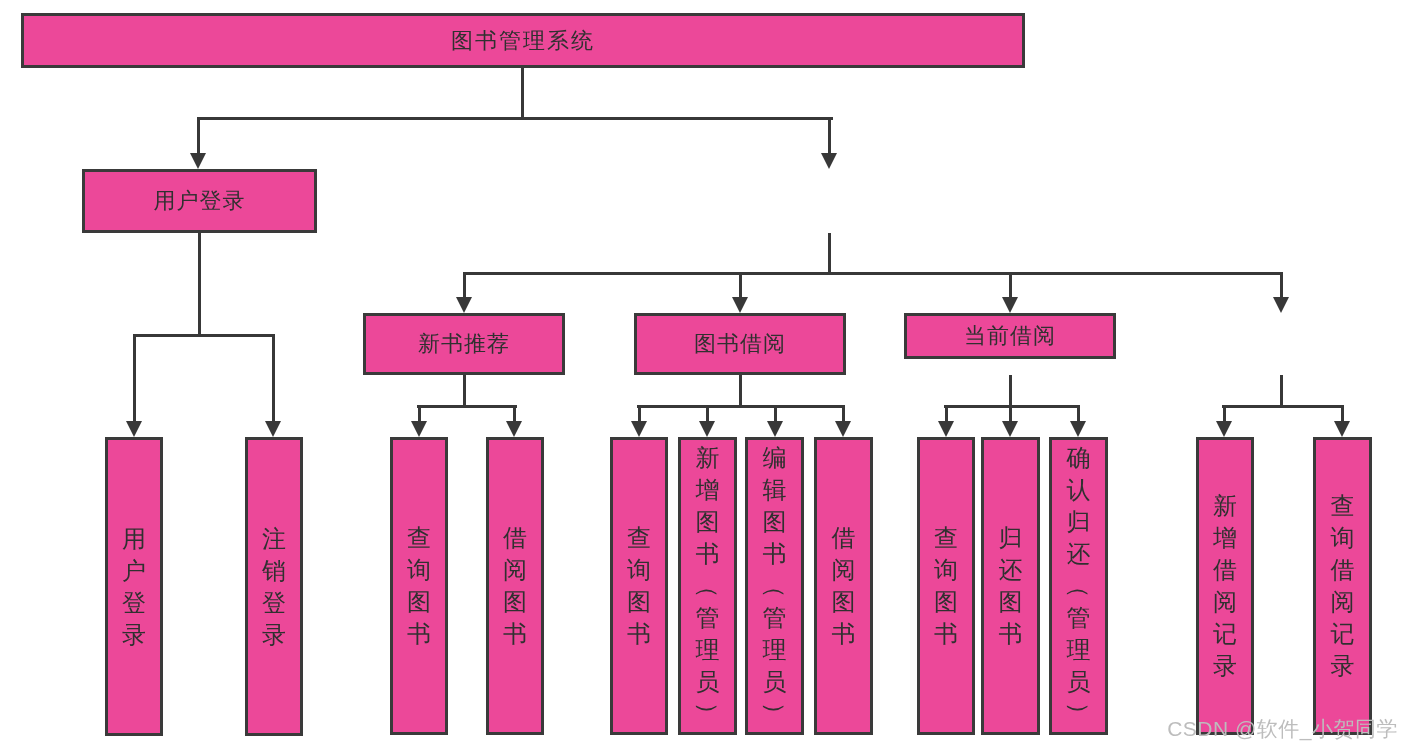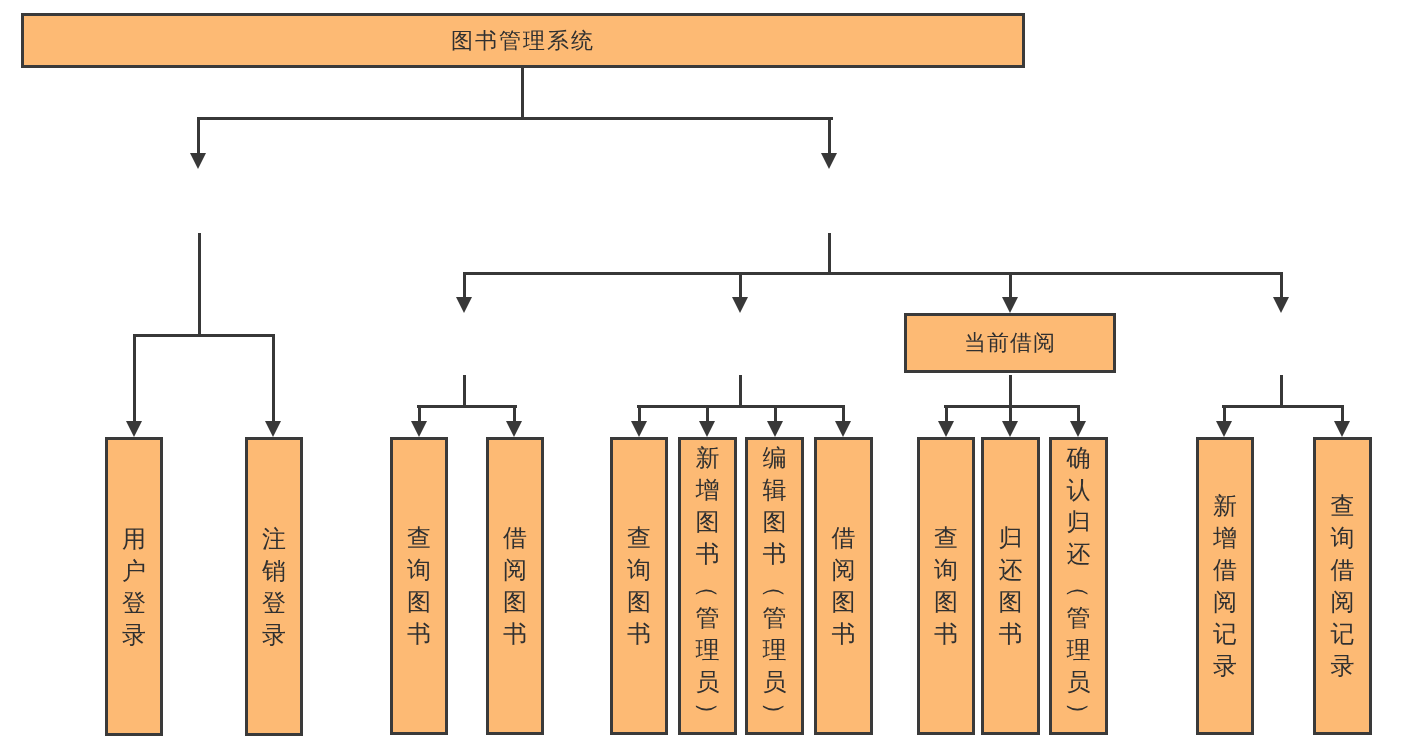--- a/index.html
+++ b/index.html
@@ -13,21 +13,21 @@
     width: 1405px;
     height: 747px;
     background: #ffffff;
     overflow: hidden;
   }
   
   .box {
     position: absolute;
     box-sizing: border-box;
     border: 3px solid #3a3a3a;
-    background: #fdba74;
+    background: #ec4899;
     display: flex;
     align-items: center;
     justify-content: center;
     color: #303030;
     z-index: 2;
   }
   .hbox {
     font-size: 22px;
     letter-spacing: 1px;
   }
@@ -135,22 +135,25 @@
 
   <div class="vl" style="left:1280px; top:375px; height:32px;"></div>
   <div class="hl" style="left:1222px; top:405px; width:122px;"></div>
   <div class="vl" style="left:1223px; top:407px; height:16px;"></div>
   <div class="arrow" style="left:1216px; top:421px;"></div>
   <div class="vl" style="left:1341px; top:407px; height:16px;"></div>
   <div class="arrow" style="left:1334px; top:421px;"></div>
 
   <div class="box root-box" style="left:21px; top:13px; width:1004px; height:55px;">图书管理系统</div>
 
-
-  <div class="box hbox" style="left:904px; top:313px; width:212px; height:60px;">当前借阅</div>
+  <div class="box hbox" style="left:82px; top:169px; width:235px; height:64px;">用户登录</div>
+
+  <div class="box hbox" style="left:363px; top:313px; width:202px; height:62px;">新书推荐</div>
+  <div class="box hbox" style="left:634px; top:313px; width:212px; height:62px;">图书借阅</div>
+  <div class="box hbox" style="left:904px; top:313px; width:212px; height:46px;">当前借阅</div>
 
   <div class="box vbox" style="left:105px; top:437px; width:58px; height:299px;">
       <span class="vchar">用</span>
       <span class="vchar">户</span>
       <span class="vchar">登</span>
       <span class="vchar">录</span>
     </div>
   <div class="box vbox" style="left:245px; top:437px; width:58px; height:299px;">
       <span class="vchar">注</span>
       <span class="vchar">销</span>
@@ -240,14 +243,15 @@
     </div>
   <div class="box vbox" style="left:1313px; top:437px; width:59px; height:298px;">
       <span class="vchar">查</span>
       <span class="vchar">询</span>
       <span class="vchar">借</span>
       <span class="vchar">阅</span>
       <span class="vchar">记</span>
       <span class="vchar">录</span>
     </div>
 
+  <div class="watermark">CSDN @软件_小贺同学</div>
 
 </div>
 
 </body></html>

